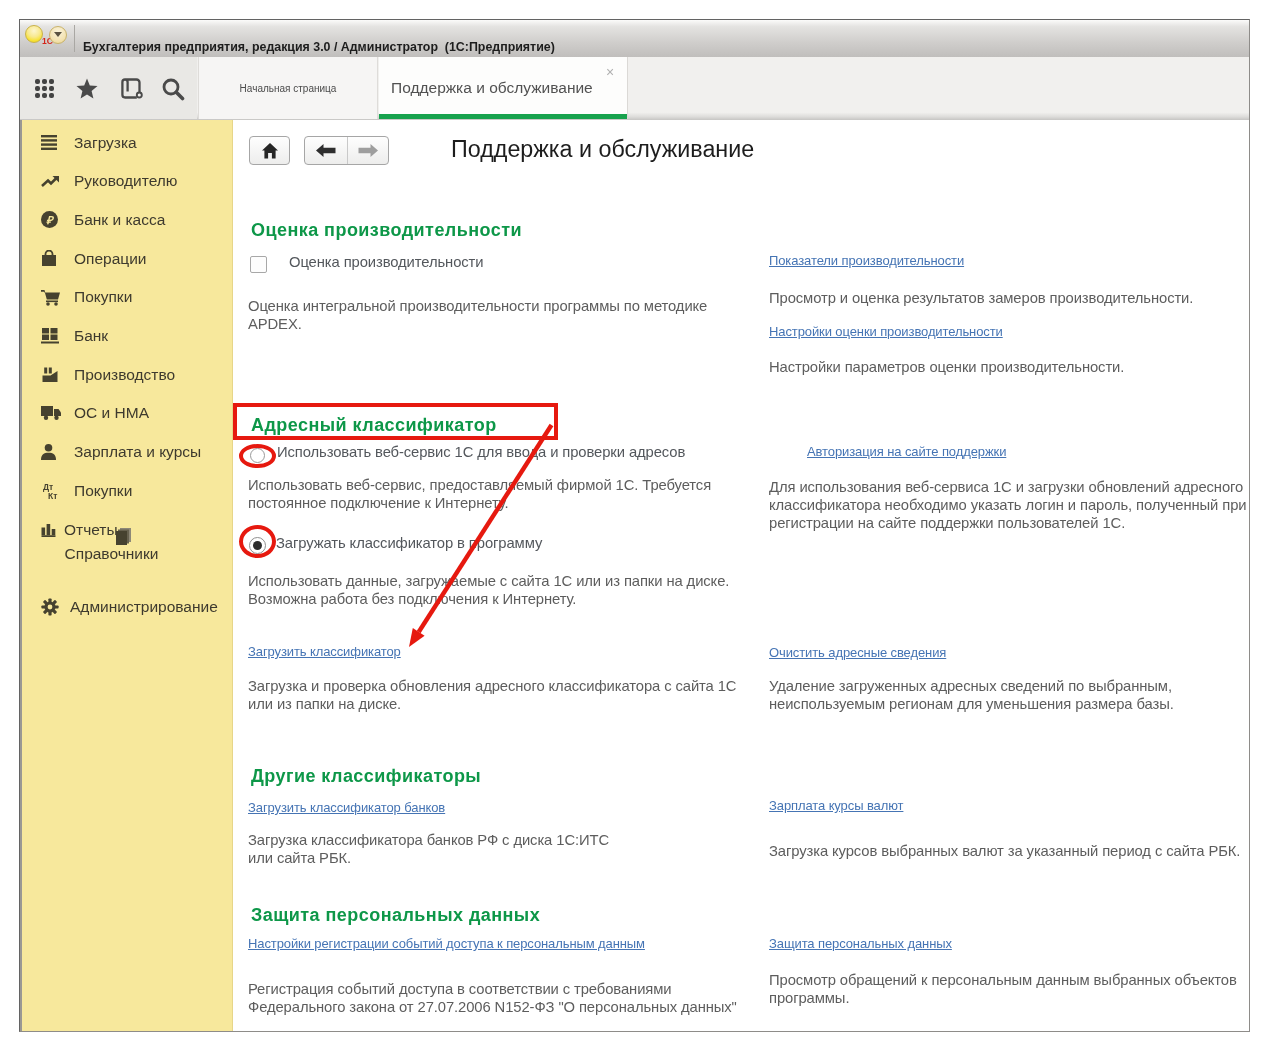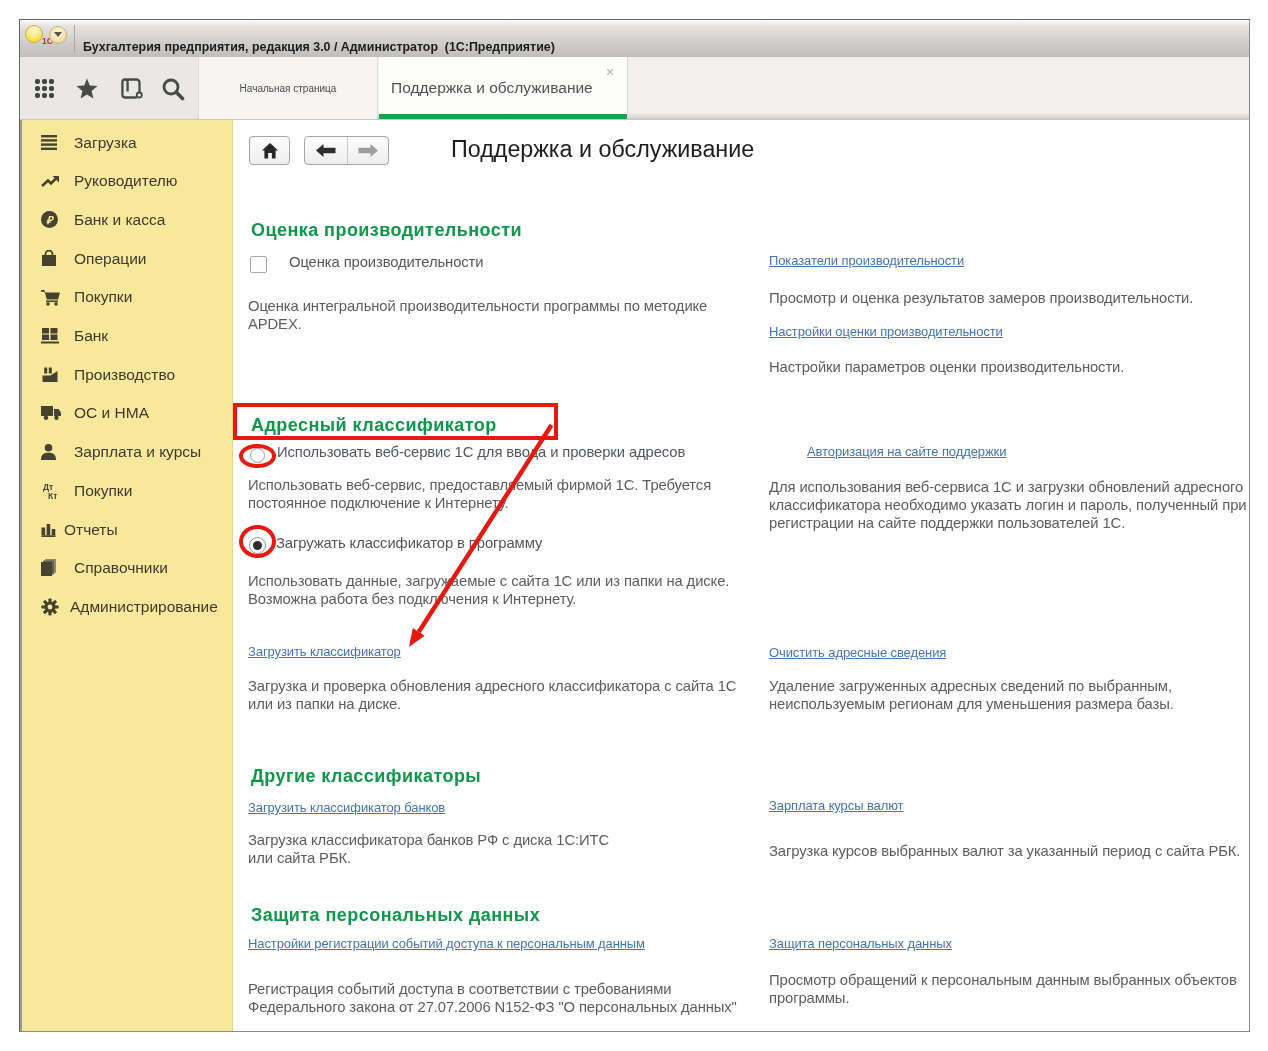--- a/index.html
+++ b/index.html
@@ -182,21 +182,21 @@
           <g fill="#46422f">
             <rect x="0.5" y="5.5" width="3.6" height="7.5"></rect>
             <rect x="5.6" y="2" width="3.6" height="11"></rect>
             <rect x="10.7" y="7" width="3.6" height="6"></rect>
             <rect x="0.5" y="13.2" width="14" height="1.8"></rect>
           </g>
         </svg>
       </i>
       <span style="margin-left:1px;">Отчеты</span>
     </div>
-    <div class="mi" style="top:548px;width:212px;">
+    <div class="mi" style="top:528px;width:212px;flex-direction:column;">
       <i style="margin-left:41px;width:22px;display:flex;align-items:center;">
         <svg width="16" height="17" viewBox="0 0 16 17">
           <rect x="4" y="0" width="11" height="14" fill="#8d8877"></rect>
           <rect x="2" y="1.5" width="11" height="14" fill="#66614e"></rect>
           <rect x="0" y="3" width="11" height="14" fill="#46422f"></rect>
         </svg>
       </i>
       <span style="margin-left:11px;">Справочники</span>
     </div>
     <div class="mi" style="top:587.4000000000001px;width:212px;">

